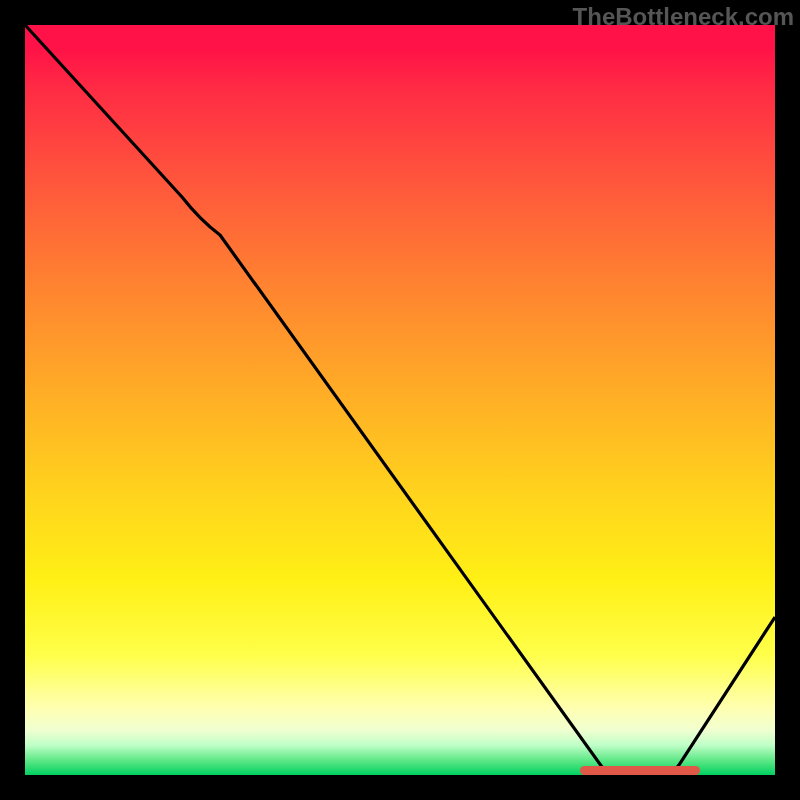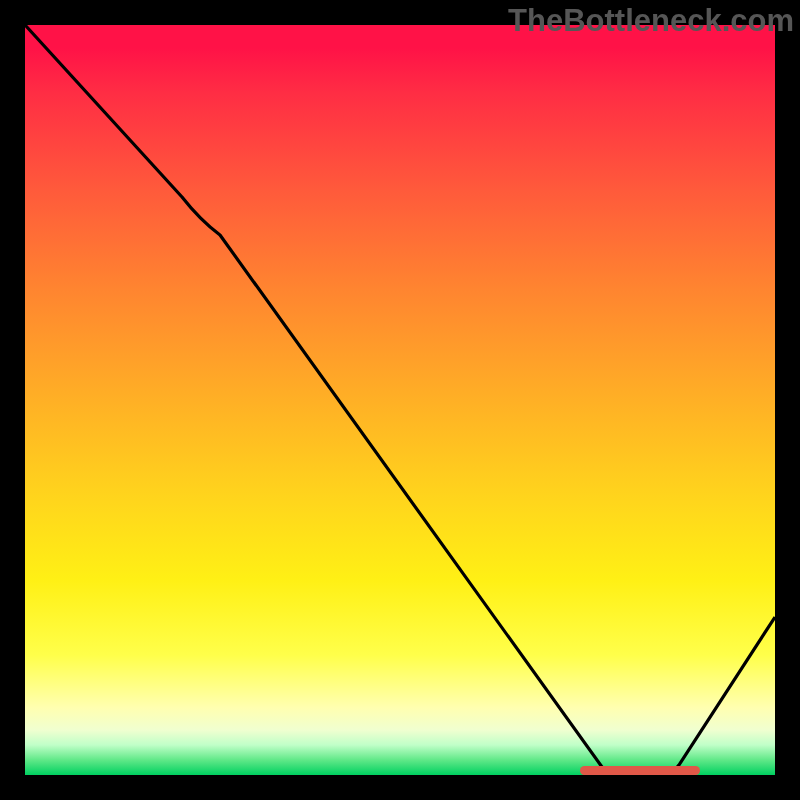--- a/index.html
+++ b/index.html
@@ -31,21 +31,21 @@
       #c0ffc8 96%,
       #60e888 98%,
       #00d060 100%
     );
   }
   .watermark {
     position: absolute;
     top: 3px;
     right: 6px;
     font-family: Arial, Helvetica, sans-serif;
-    font-size: 31px;
+    font-size: 24px;
     font-weight: bold;
     color: #565656;
     letter-spacing: 0px;
   }
   svg.curve-layer {
     position: absolute;
     left: 0;
     top: 0;
     width: 750px;
     height: 750px;

